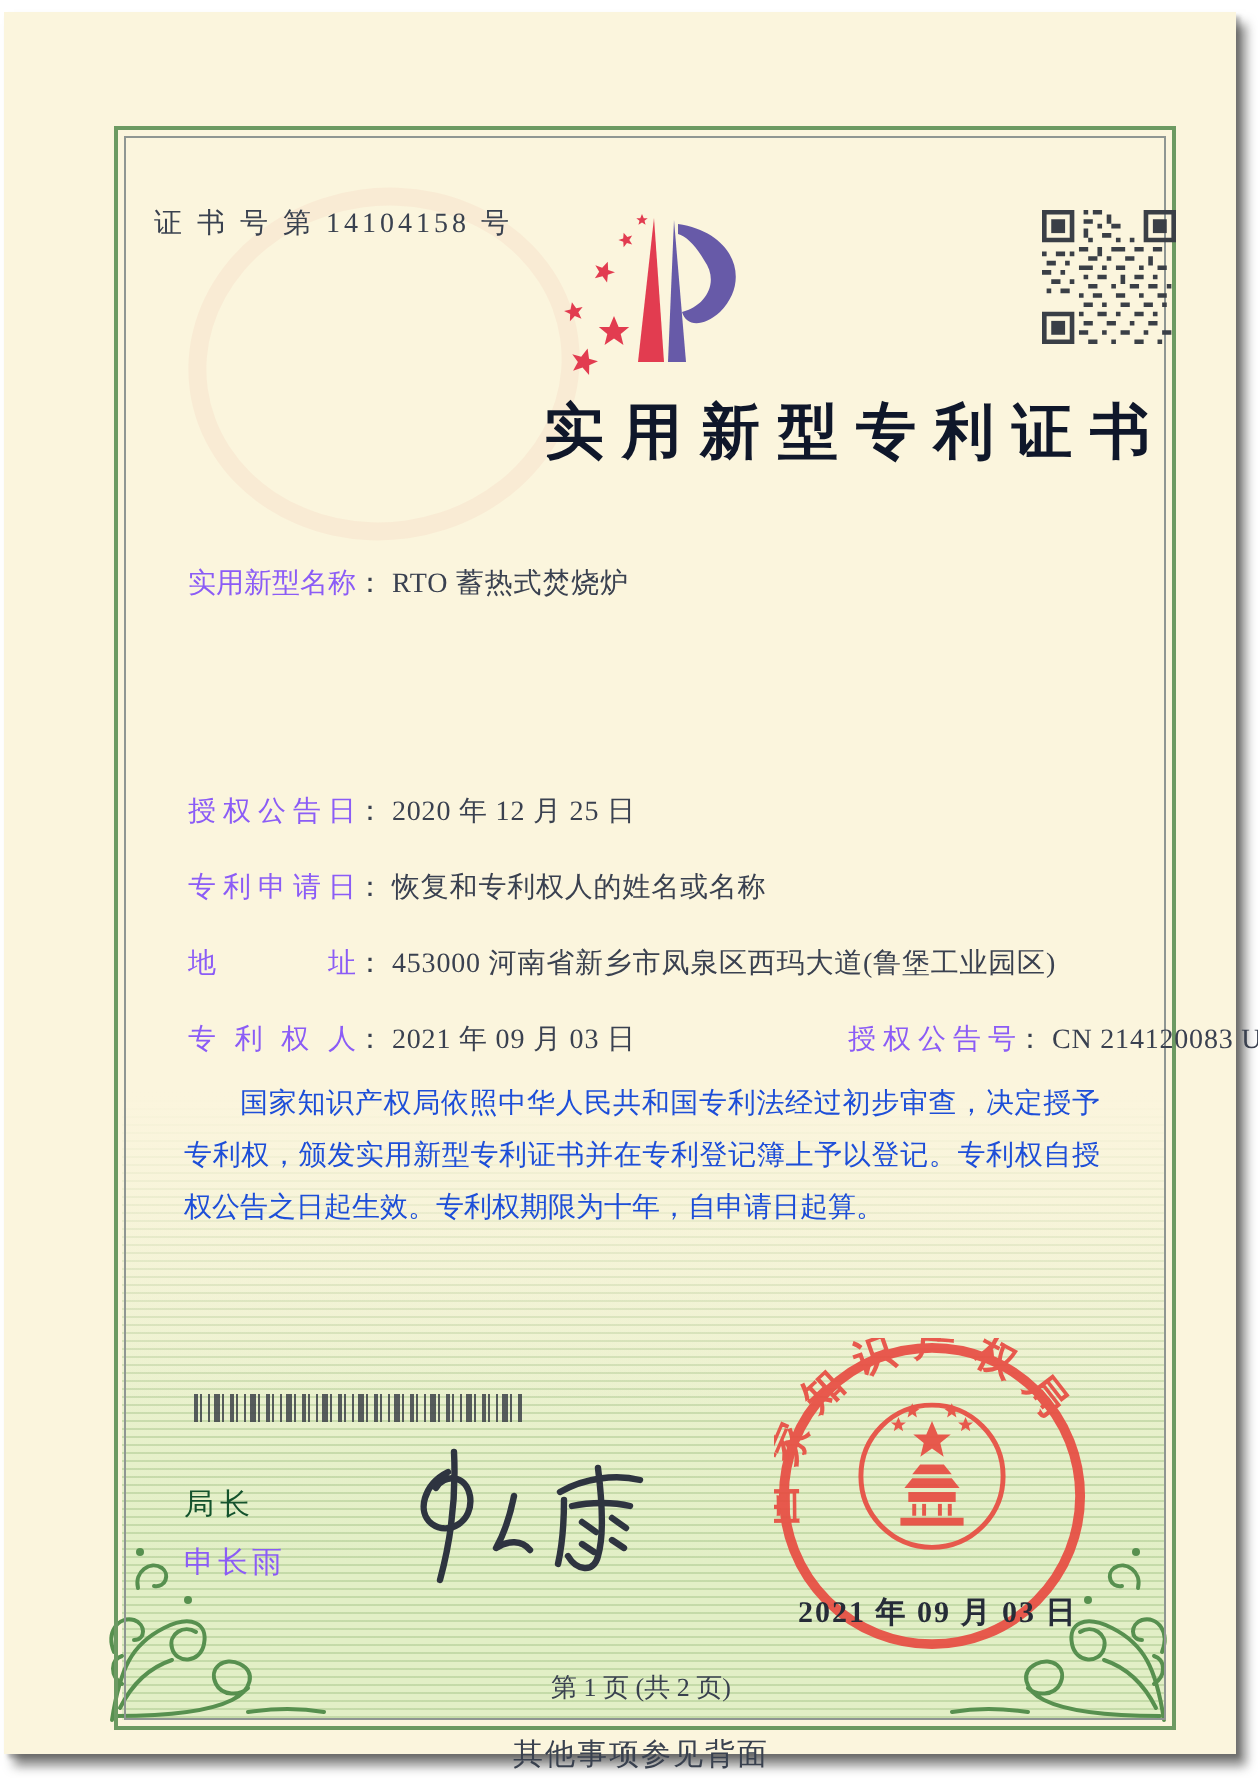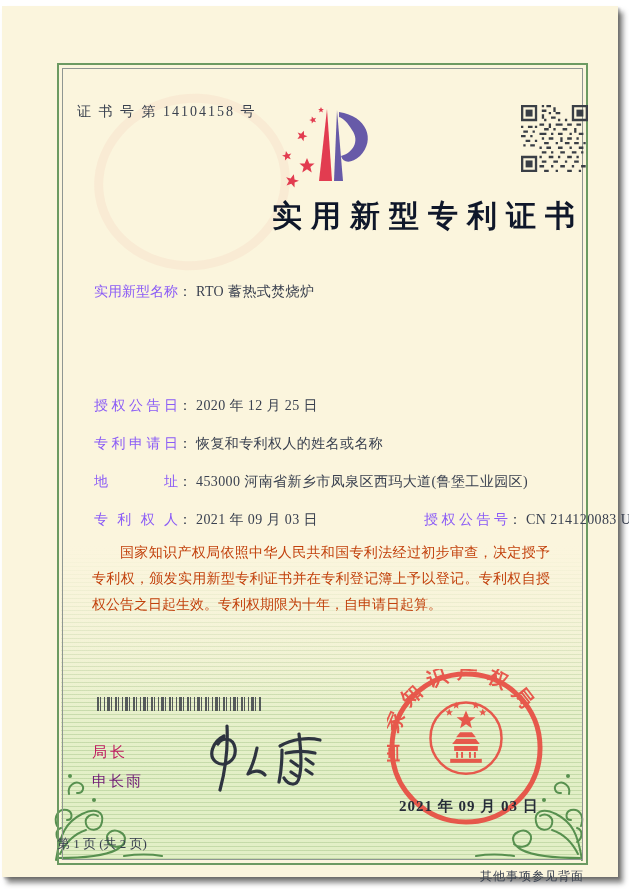--- a/index.html
+++ b/index.html
@@ -34,36 +34,36 @@
   .frame-inner{position:absolute;inset:3px;border:1px solid #8f9692;}
   .txt{position:absolute;color:#39414f;text-align:right;}
   .cert-no{left:75px;top:97px;font-size:14px;letter-spacing:2px;}
   .title{left:55px;top:190px;width:527px;text-align:right;font-size:30px;font-weight:700;
          letter-spacing:9px;color:#0f172a;}
   .row{position:absolute;left:92px;font-size:14px;color:#3a4150;white-space:nowrap;}
   .flabel{display:inline-block;width:84px;text-align:justify;text-align-last:justify;color:#8b5cf6;}
   .fval{margin-left:4px;letter-spacing:0.4px;text-align:right;}
   .grant2{position:absolute;left:330px;top:0;}
   .paras{position:absolute;left:90px;top:534px;width:458px;font-size:14px;line-height:26px;
-         color:#c2410c;text-align:justify;}
+         color:#1d4ed8;text-align:justify;}
   .paras p{margin:0;text-indent:2em;}
   .barcode{
     position:absolute;left:95px;top:691px;width:165px;height:14px;opacity:.85;
     background:repeating-linear-gradient(90deg,
       #3c4148 0 2px, transparent 2px 3px, #3c4148 3px 4px, transparent 4px 7px,
       #3c4148 7px 8px, transparent 8px 10px, #3c4148 10px 13px, transparent 13px 14px,
       #3c4148 14px 15px, transparent 15px 18px);
   }
-  .director{left:90px;top:737px;font-size:15px;letter-spacing:3px;color:#be185d;}
-  .director2{left:90px;top:766px;font-size:15px;letter-spacing:2px;color:#701a75;}
+  .director{left:90px;top:737px;font-size:15px;letter-spacing:3px;color:#14532d;}
+  .director2{left:90px;top:766px;font-size:15px;letter-spacing:2px;color:#8b5cf6;}
   .sig{position:absolute;left:192px;top:714px;}
   .seal{position:absolute;left:385px;top:663px;width:158px;height:158px;opacity:0.88;}
   .seal-date{left:397px;top:791px;font-size:15px;font-weight:700;letter-spacing:1px;color:#262c38;z-index:5;}
-  .page-no{left:55px;top:829px;width:527px;text-align:left;font-size:13px;color:#39414f;}
-  .back-note{left:55px;top:862px;width:527px;text-align:right;font-size:12px;color:#39414f;letter-spacing:1px;}
+  .page-no{left:55px;top:829px;width:527px;text-align:center;font-size:13px;color:#39414f;}
+  .back-note{left:55px;top:862px;width:527px;text-align:center;font-size:15px;color:#39414f;letter-spacing:1px;}
   .flourish{position:absolute;}
   .qr{position:absolute;left:519px;top:99px;width:67px;height:67px;}
   .logo{position:absolute;left:270px;top:98px;width:125px;height:100px;}
 </style>
 </head>
 <body>
 
 <div class="page">
 
   <div class="watermark"></div>

